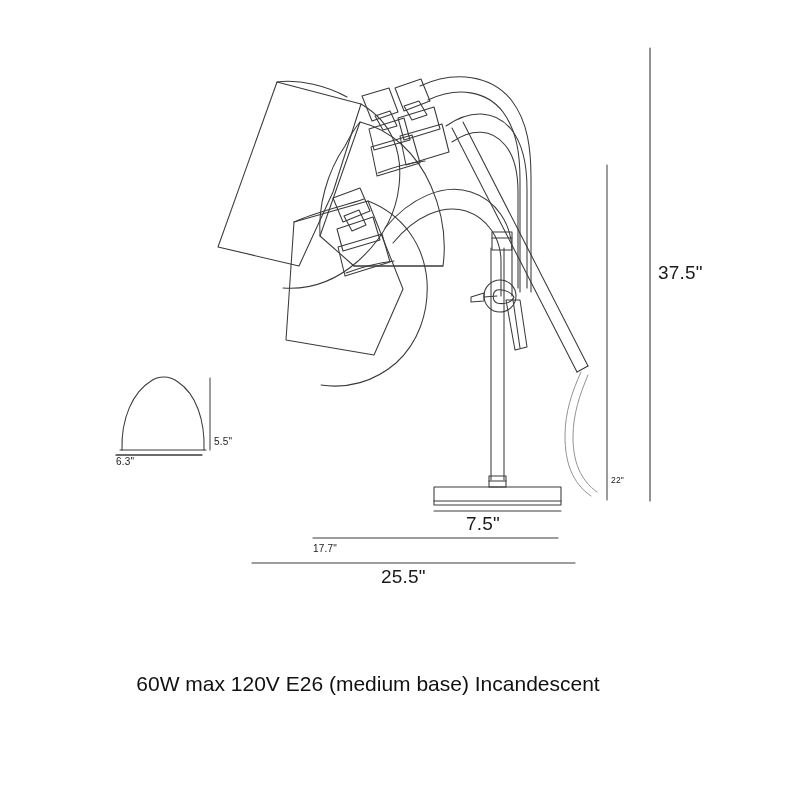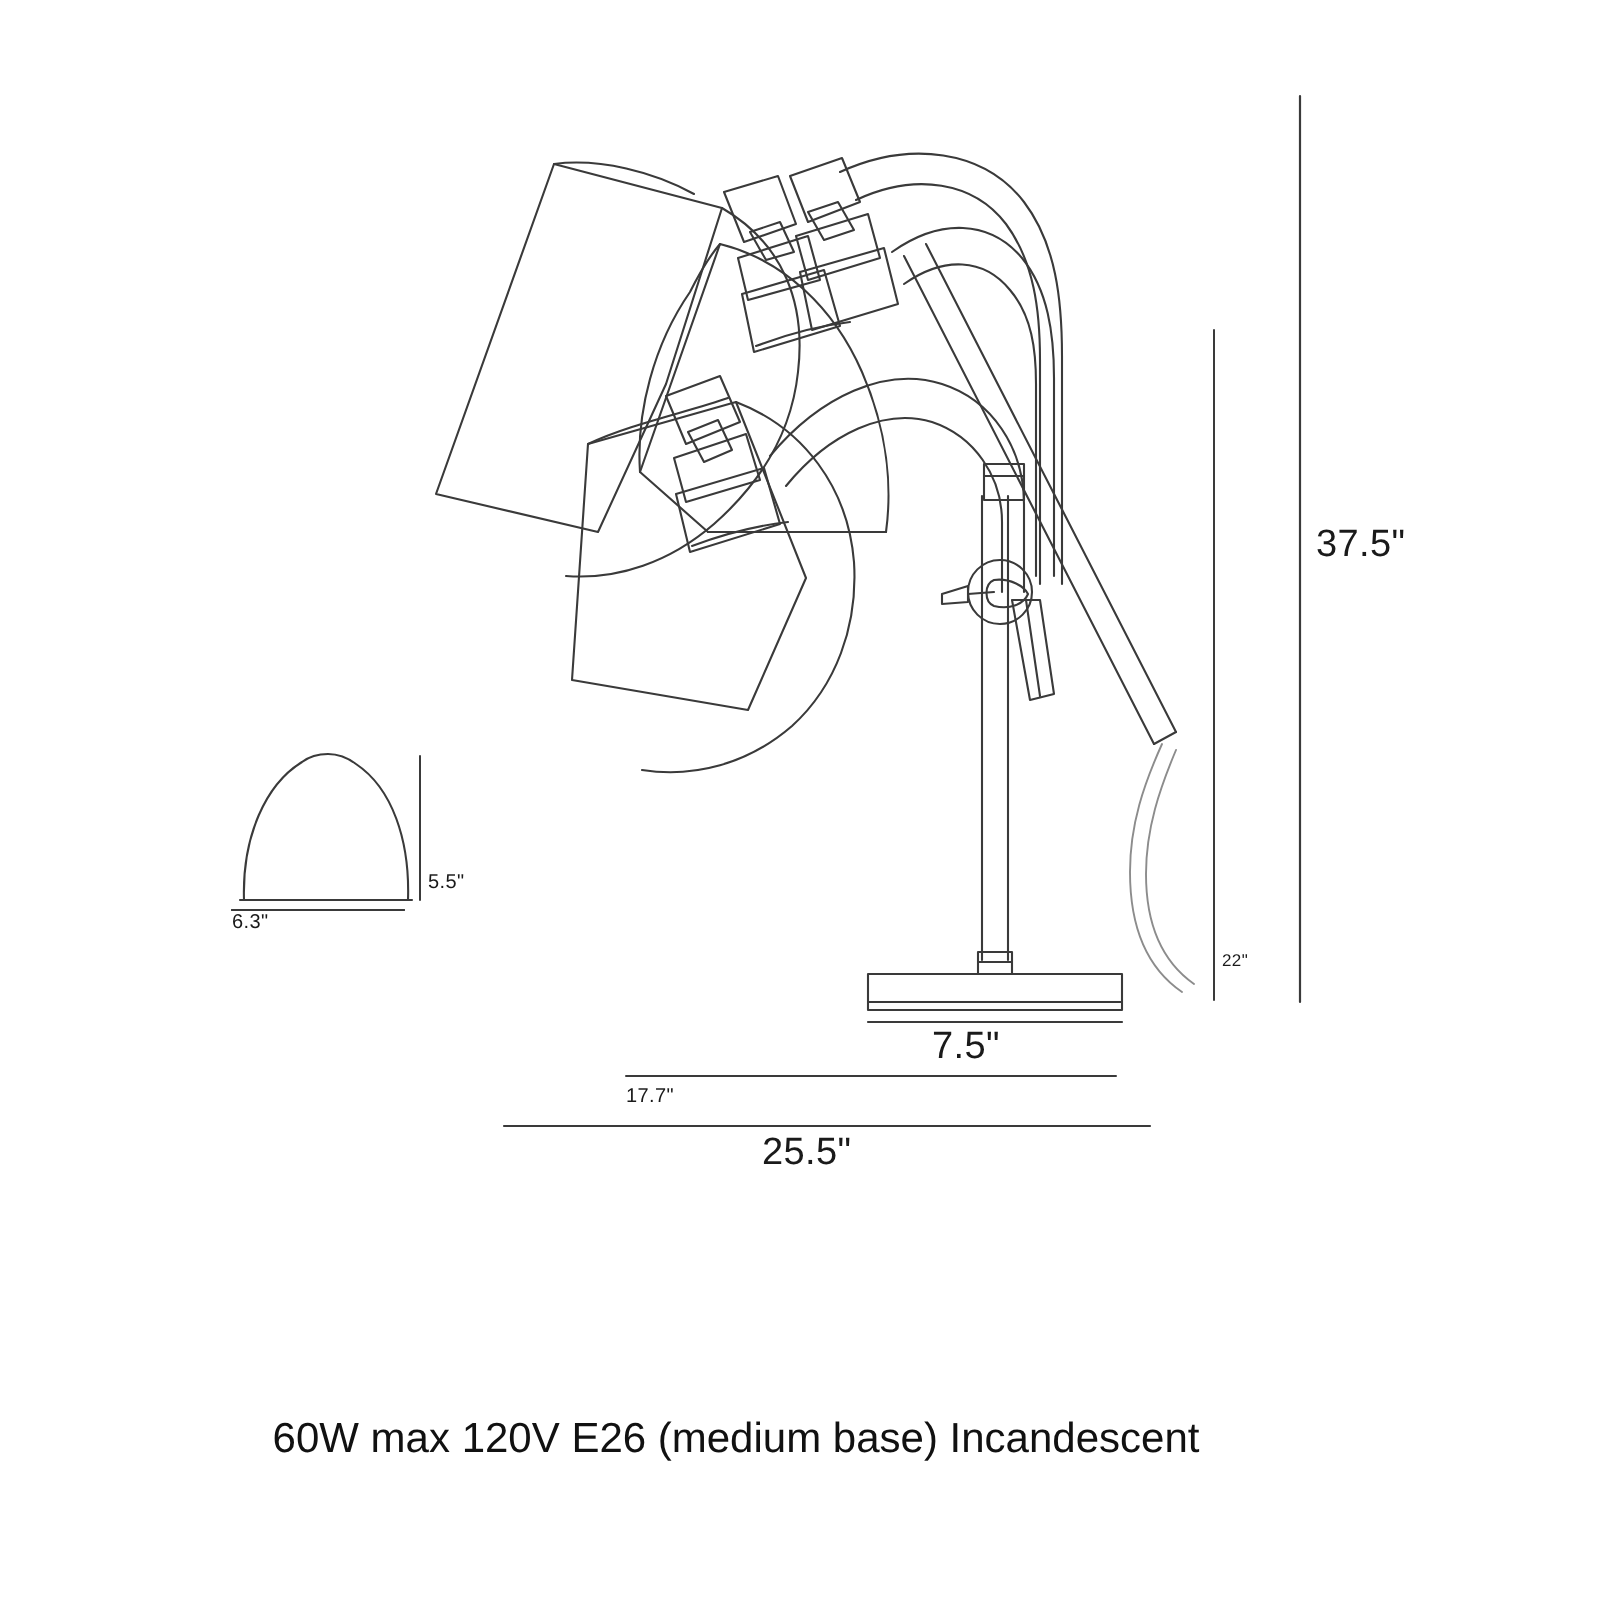--- a/index.html
+++ b/index.html
@@ -39,21 +39,21 @@
   }
   .dim-minor {
     font-size: 10px;
   }
   .dim-tiny {
     font-size: 8.5px;
   }
   #spec-caption {
     position: absolute;
     left: 0;
-    top: 708px;
+    top: 672px;
     width: 736px;
     text-align: center;
     font-size: 21px;
     color: #111111;
     font-family: "Liberation Sans", sans-serif;
   }
 </style>
 </head>
 <body>
 

